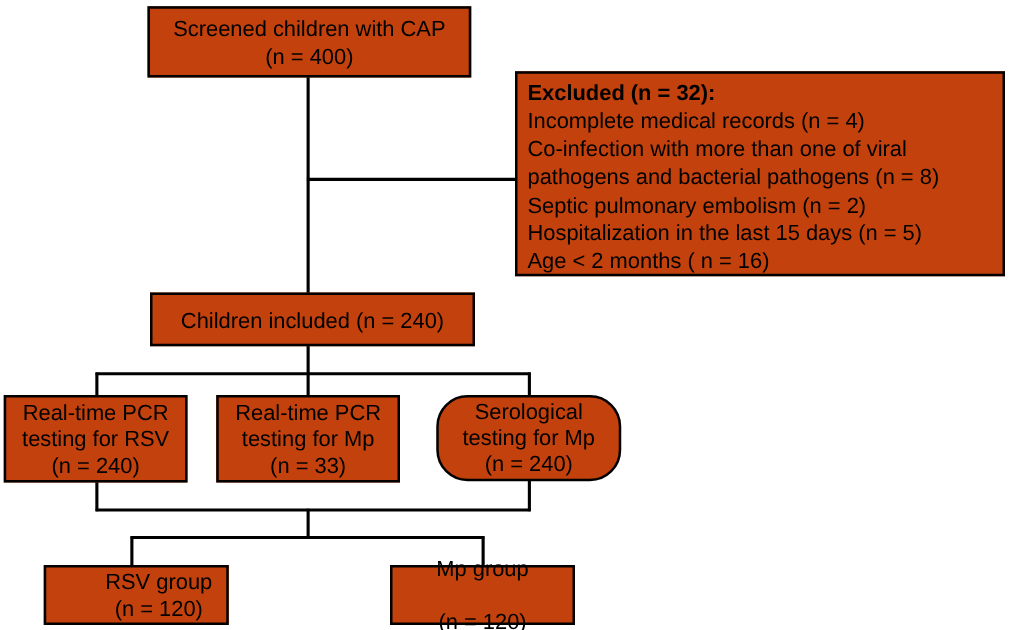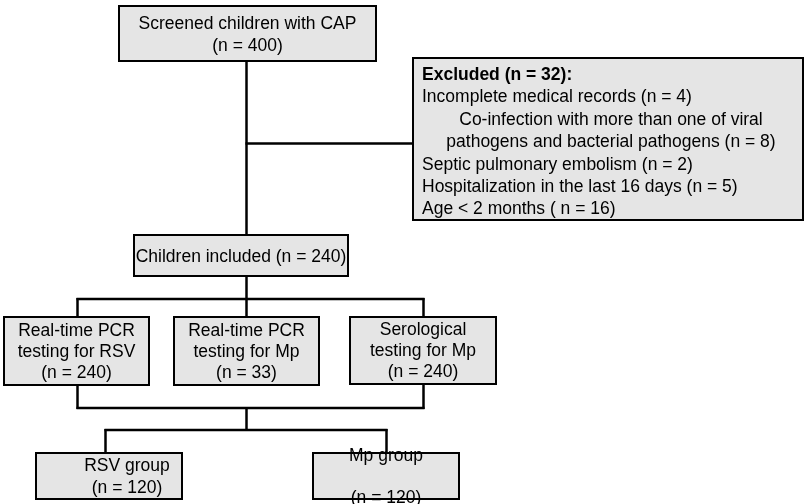--- a/index.html
+++ b/index.html
@@ -20,42 +20,42 @@
     position: absolute;
     left: 0;
     top: 0;
     width: 809px;
     height: 504px;
   }
   .box {
     position: absolute;
     box-sizing: border-box;
     border: 2.5px solid #000000;
-    background: #e5e5e5;
+    background: #c2410c;
     display: flex;
     flex-direction: column;
     justify-content: center;
     align-items: center;
     text-align: center;
     font-size: 17.5px;
     line-height: 22px;
   }
   .box--screened   { left: 118px; top: 5px;   width: 259px; height: 57px; }
   .box--excluded   {
     left: 412px; top: 57px; width: 392px; height: 164px;
     justify-content: flex-start;
     align-items: flex-start;
-    text-align: center;
+    text-align: left;
     padding: 4px 2px 4px 8px;
     line-height: 22.4px;
   }
-  .box--included   { left: 133px; top: 234px; width: 216px; height: 43px; }
+  .box--included   { left: 120px; top: 234px; width: 260px; height: 43px; }
   .box--rsv-pcr    { left: 3px;   top: 316px; width: 147px; height: 70px; line-height: 21px; }
   .box--mp-pcr     { left: 173px; top: 316px; width: 147px; height: 70px; line-height: 21px; }
-  .box--mp-sero    { left: 349px; top: 316px; width: 148px; height: 69px; line-height: 21px; }
+  .box--mp-sero    { left: 349px; top: 316px; width: 148px; height: 69px; line-height: 21px; border-radius: 25px; }
   .box--rsv-group  { left: 35px;  top: 452px; width: 148px; height: 48px; padding-left: 36px; }
   .box--mp-group   { left: 312px; top: 452px; width: 148px; height: 48px; gap: 20px; }
   .excluded-heading { font-weight: bold; }
   line { stroke: #000000; stroke-width: 2.5px; }
 </style>
 </head>
 <body>
 
 <div class="canvas">
 
@@ -79,21 +79,21 @@
   <div class="box box--screened">
     <div>Screened children with CAP</div>
     <div>(n = 400)</div>
   </div>
 
   <div class="box box--excluded">
     <div class="excluded-heading">Excluded (n = 32):</div>
     <div>Incomplete medical records (n = 4)</div>
     <div>Co-infection with more than one of viral pathogens and bacterial pathogens (n = 8)</div>
     <div>Septic pulmonary embolism (n = 2)</div>
-    <div>Hospitalization in the last 16 days (n = 5)</div>
+    <div>Hospitalization in the last 15 days (n = 5)</div>
     <div>Age &lt; 2 months ( n = 16)</div>
   </div>
 
   <div class="box box--included">
     <div>Children included (n = 240)</div>
   </div>
 
   <div class="box box--rsv-pcr">
     <div>Real-time PCR</div>
     <div>testing for RSV</div>

